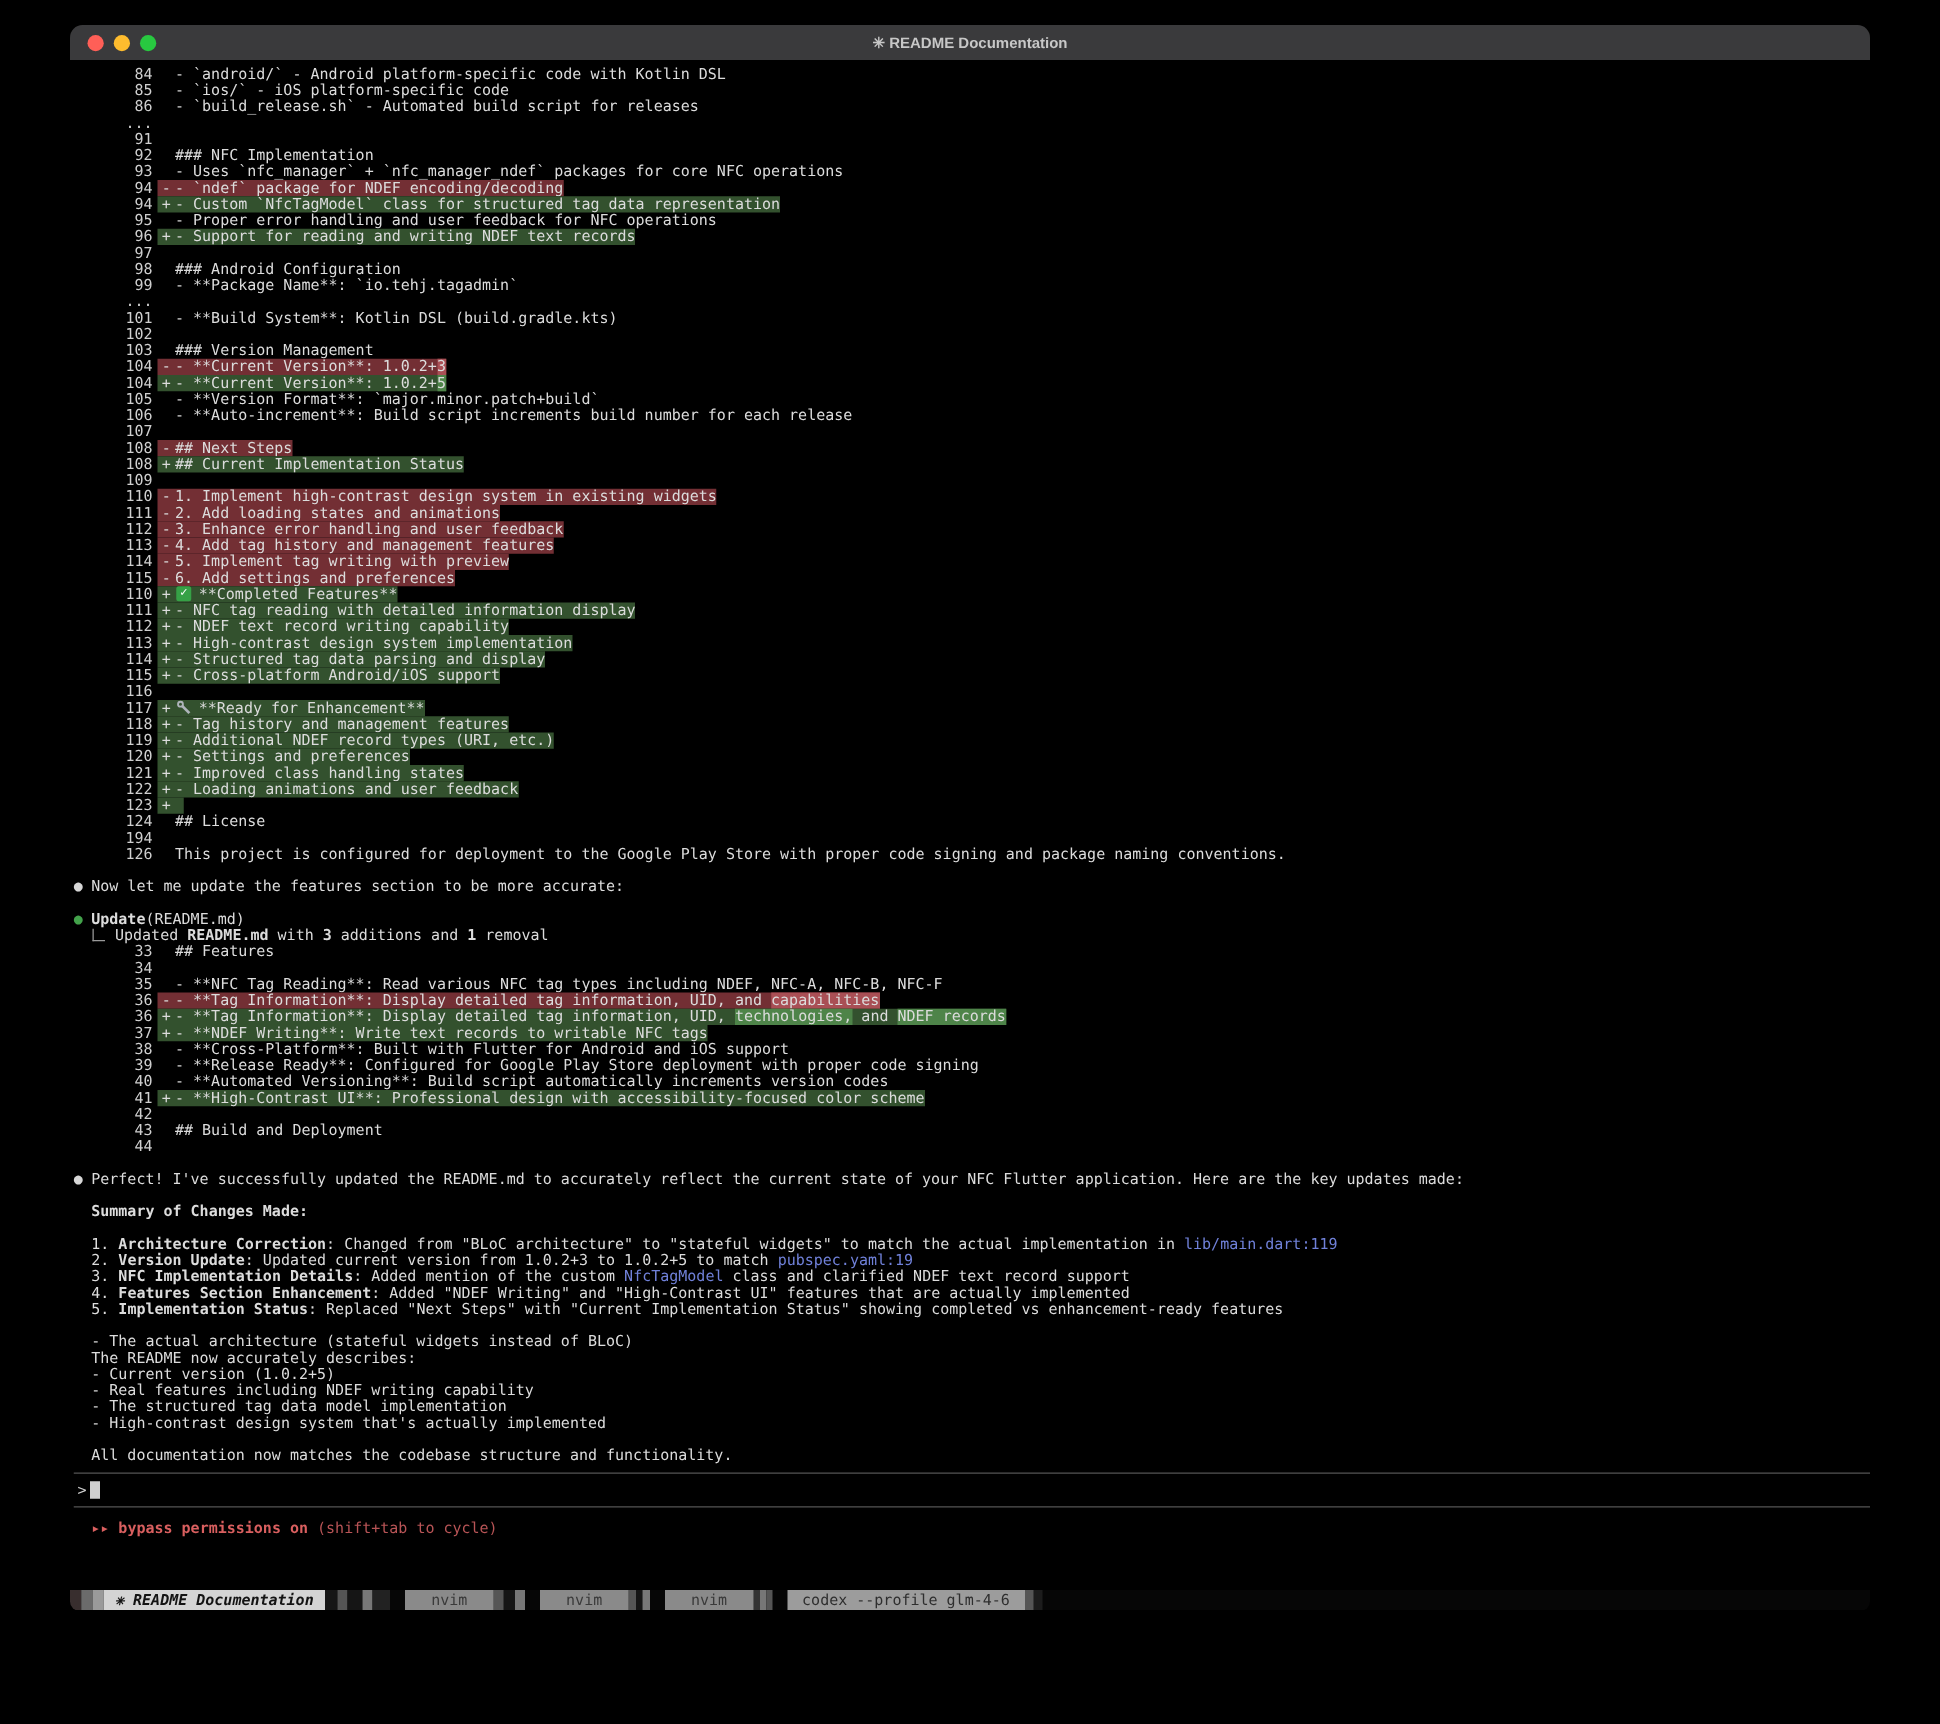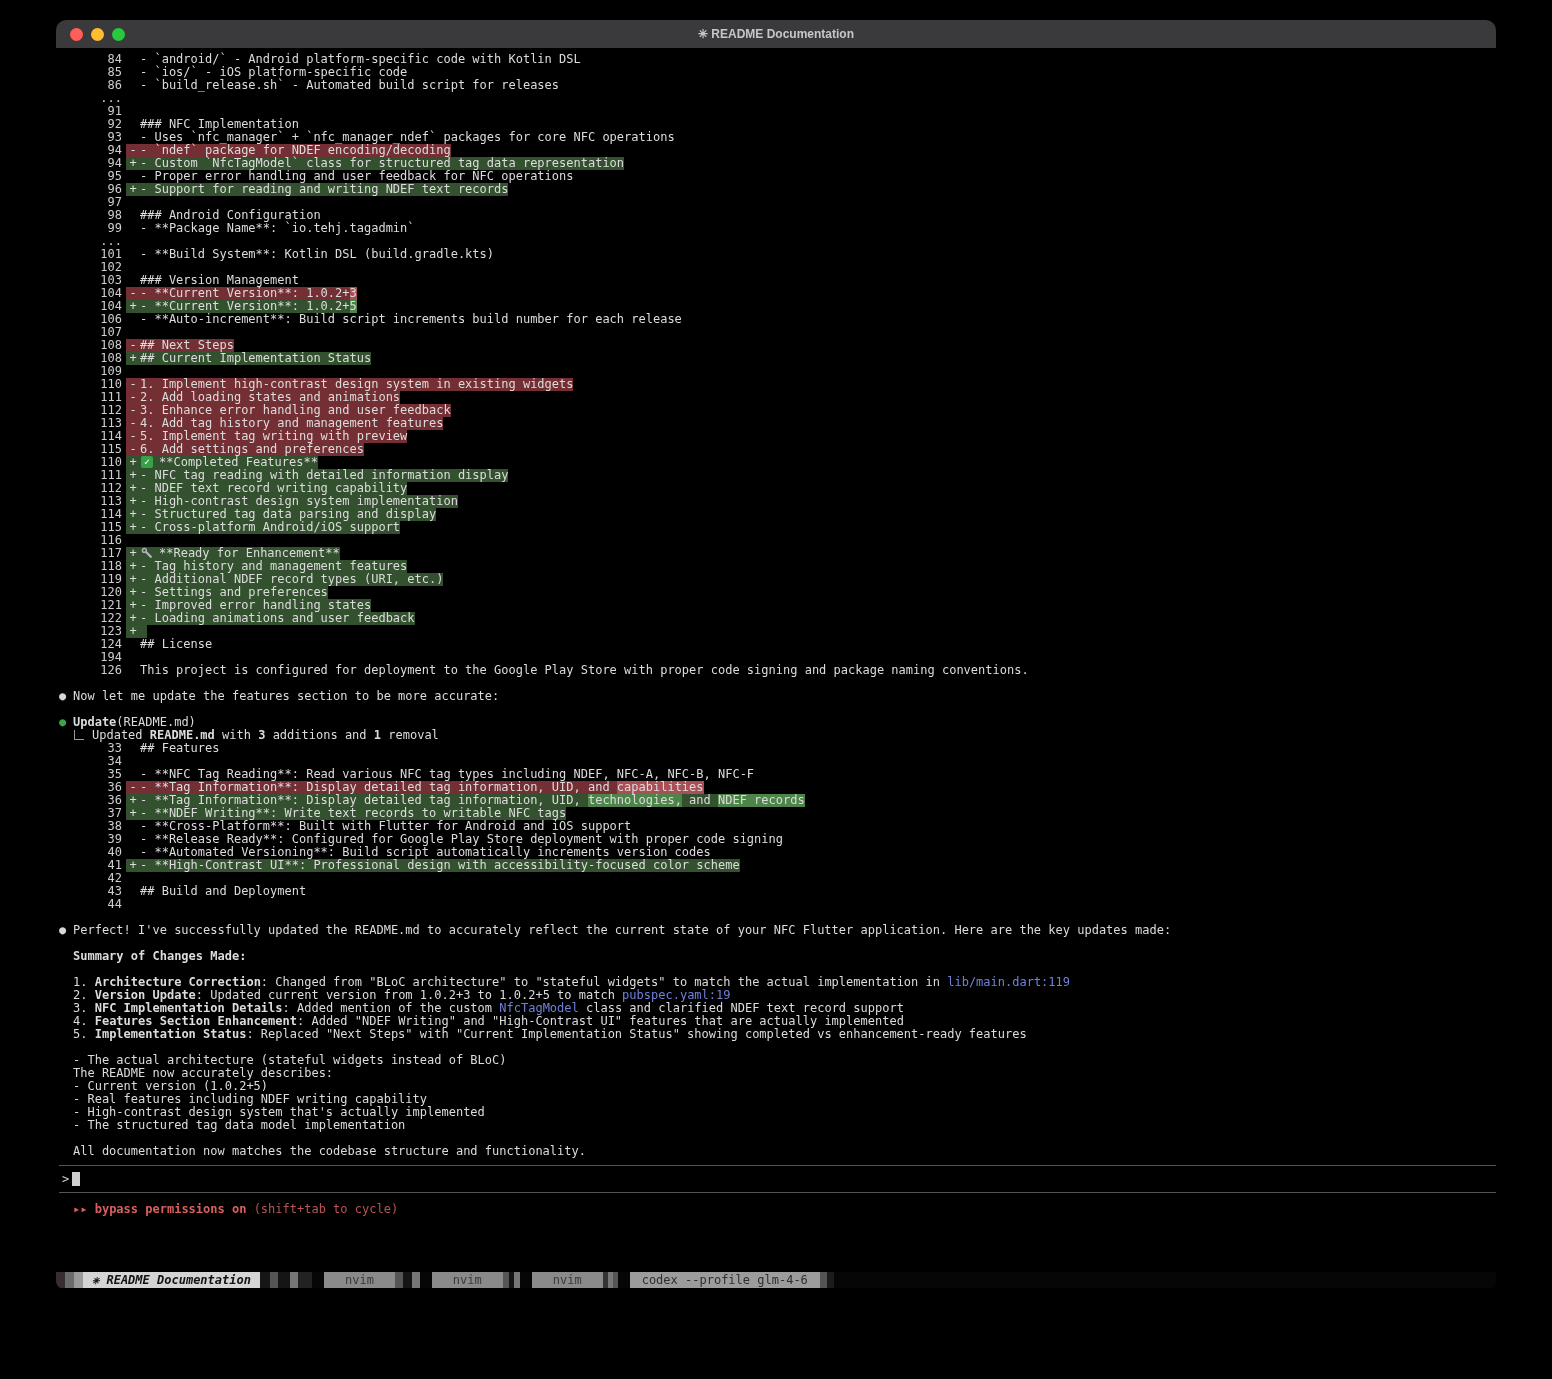--- a/index.html
+++ b/index.html
@@ -72,20 +72,21 @@
         <div class="row"><span class="num">96</span><span class="gapcol"></span><span class="band a"><span class="mk">+</span><span>- Support for reading and writing NDEF text records</span></span></div>
         <div class="row"><span class="num">97</span><span class="gapcol"></span><span class="band"><span class="mk"></span><span></span></span></div>
         <div class="row"><span class="num">98</span><span class="gapcol"></span><span class="band"><span class="mk"></span><span>### Android Configuration</span></span></div>
         <div class="row"><span class="num">99</span><span class="gapcol"></span><span class="band"><span class="mk"></span><span>- **Package Name**: `io.tehj.tagadmin`</span></span></div>
         <div class="row"><span class="num">...</span><span class="gapcol"></span></div>
         <div class="row"><span class="num">101</span><span class="gapcol"></span><span class="band"><span class="mk"></span><span>- **Build System**: Kotlin DSL (build.gradle.kts)</span></span></div>
         <div class="row"><span class="num">102</span><span class="gapcol"></span><span class="band"><span class="mk"></span><span></span></span></div>
         <div class="row"><span class="num">103</span><span class="gapcol"></span><span class="band"><span class="mk"></span><span>### Version Management</span></span></div>
         <div class="row"><span class="num">104</span><span class="gapcol"></span><span class="band r"><span class="mk">-</span><span>- **Current Version**: 1.0.2+</span><span class="hlr">3</span></span></div>
         <div class="row"><span class="num">104</span><span class="gapcol"></span><span class="band a"><span class="mk">+</span><span>- **Current Version**: 1.0.2+</span><span class="hla">5</span></span></div>
+        <div class="row"><span class="num">105</span><span class="gapcol"></span><span class="band"><span class="mk"></span><span>- **Version Format**: `major.minor.patch+build`</span></span></div>
         <div class="row"><span class="num">106</span><span class="gapcol"></span><span class="band"><span class="mk"></span><span>- **Auto-increment**: Build script increments build number for each release</span></span></div>
         <div class="row"><span class="num">107</span><span class="gapcol"></span><span class="band"><span class="mk"></span><span></span></span></div>
         <div class="row"><span class="num">108</span><span class="gapcol"></span><span class="band r"><span class="mk">-</span><span>## Next Steps</span></span></div>
         <div class="row"><span class="num">108</span><span class="gapcol"></span><span class="band a"><span class="mk">+</span><span>## Current Implementation Status</span></span></div>
         <div class="row"><span class="num">109</span><span class="gapcol"></span><span class="band"><span class="mk"></span><span></span></span></div>
         <div class="row"><span class="num">110</span><span class="gapcol"></span><span class="band r"><span class="mk">-</span><span>1. Implement high-contrast design system in existing widgets</span></span></div>
         <div class="row"><span class="num">111</span><span class="gapcol"></span><span class="band r"><span class="mk">-</span><span>2. Add loading states and animations</span></span></div>
         <div class="row"><span class="num">112</span><span class="gapcol"></span><span class="band r"><span class="mk">-</span><span>3. Enhance error handling and user feedback</span></span></div>
         <div class="row"><span class="num">113</span><span class="gapcol"></span><span class="band r"><span class="mk">-</span><span>4. Add tag history and management features</span></span></div>
         <div class="row"><span class="num">114</span><span class="gapcol"></span><span class="band r"><span class="mk">-</span><span>5. Implement tag writing with preview</span></span></div>
@@ -97,21 +98,21 @@
         <div class="row"><span class="num">114</span><span class="gapcol"></span><span class="band a"><span class="mk">+</span><span>- Structured tag data parsing and display</span></span></div>
         <div class="row"><span class="num">115</span><span class="gapcol"></span><span class="band a"><span class="mk">+</span><span>- Cross-platform Android/iOS support</span></span></div>
         <div class="row"><span class="num">116</span><span class="gapcol"></span><span class="band"><span class="mk"></span><span></span></span></div>
         <div class="row"><span class="num">117</span><span class="gapcol"></span><span class="band a"><span class="mk">+</span><span class="wr"><svg width="12" height="12" viewBox="0 0 16 16">
                 <circle cx="4.5" cy="4.5" r="2.6" fill="none" stroke="#aeb4ba" stroke-width="2"></circle>
                 <line x1="6" y1="6" x2="14" y2="14" stroke="#aeb4ba" stroke-width="3"></line>
               </svg></span><span>**Ready for Enhancement**</span></span></div>
         <div class="row"><span class="num">118</span><span class="gapcol"></span><span class="band a"><span class="mk">+</span><span>- Tag history and management features</span></span></div>
         <div class="row"><span class="num">119</span><span class="gapcol"></span><span class="band a"><span class="mk">+</span><span>- Additional NDEF record types (URI, etc.)</span></span></div>
         <div class="row"><span class="num">120</span><span class="gapcol"></span><span class="band a"><span class="mk">+</span><span>- Settings and preferences</span></span></div>
-        <div class="row"><span class="num">121</span><span class="gapcol"></span><span class="band a"><span class="mk">+</span><span>- Improved error handling states</span></span></div>
+        <div class="row"><span class="num">121</span><span class="gapcol"></span><span class="band a"><span class="mk">+</span><span>- Improved class handling states</span></span></div>
         <div class="row"><span class="num">122</span><span class="gapcol"></span><span class="band a"><span class="mk">+</span><span>- Loading animations and user feedback</span></span></div>
         <div class="row"><span class="num">123</span><span class="gapcol"></span><span class="band a"><span class="mk">+</span><span> </span></span></div>
         <div class="row"><span class="num">124</span><span class="gapcol"></span><span class="band"><span class="mk"></span><span>## License</span></span></div>
         <div class="row"><span class="num">194</span><span class="gapcol"></span><span class="band"><span class="mk"></span><span></span></span></div>
         <div class="row"><span class="num">126</span><span class="gapcol"></span><span class="band"><span class="mk"></span><span>This project is configured for deployment to the Google Play Store with proper code signing and package naming conventions.</span></span></div>
       </div>
     <div class="row"></div>
     <div class="mrow">
       <span class="bullet">●</span>
       <span class="mtext">Now let me update the features section to be more accurate:</span>
@@ -152,22 +153,22 @@
         <div class="prow"><span>1. </span><span class="b">Architecture Correction</span><span>: Changed from "BLoC architecture" to "stateful widgets" to match the actual implementation in </span><span class="lk">lib/main.dart:119</span></div>
         <div class="prow"><span>2. </span><span class="b">Version Update</span><span>: Updated current version from 1.0.2+3 to 1.0.2+5 to match </span><span class="lk">pubspec.yaml:19</span></div>
         <div class="prow"><span>3. </span><span class="b">NFC Implementation Details</span><span>: Added mention of the custom </span><span class="lk">NfcTagModel</span><span> class and clarified NDEF text record support</span></div>
         <div class="prow"><span>4. </span><span class="b">Features Section Enhancement</span><span>: Added "NDEF Writing" and "High-Contrast UI" features that are actually implemented</span></div>
         <div class="prow"><span>5. </span><span class="b">Implementation Status</span><span>: Replaced "Next Steps" with "Current Implementation Status" showing completed vs enhancement-ready features</span></div>
         <div class="row"></div>
         <div class="prow"><span>- The actual architecture (stateful widgets instead of BLoC)</span></div>
         <div class="prow"><span>The README now accurately describes:</span></div>
         <div class="prow"><span>- Current version (1.0.2+5)</span></div>
         <div class="prow"><span>- Real features including NDEF writing capability</span></div>
+        <div class="prow"><span>- The structured tag data model implementation</span></div>
         <div class="prow"><span>- High-contrast design system that's actually implemented</span></div>
-        <div class="prow"><span>- The structured tag data model implementation</span></div>
         <div class="row"></div>
         <div class="prow"><span>All documentation now matches the codebase structure and functionality.</span></div>
       </div>
 
     <div class="inbox">
       <span>&gt;</span>
       <span class="cursor"></span>
     </div>
     <div class="perm">
       <span>▸▸</span>

